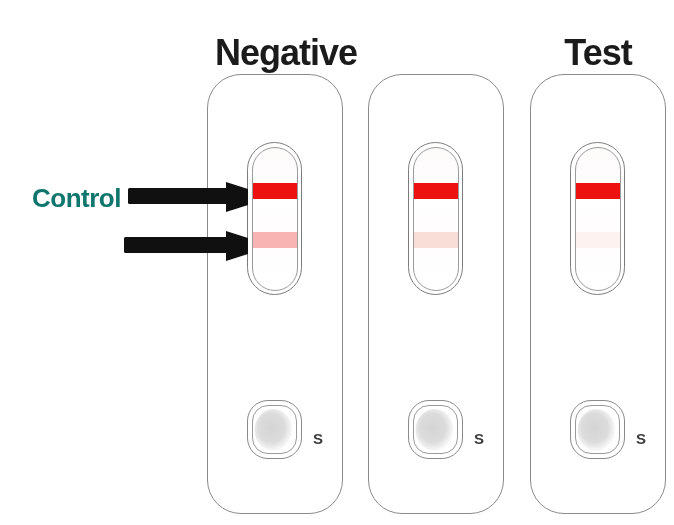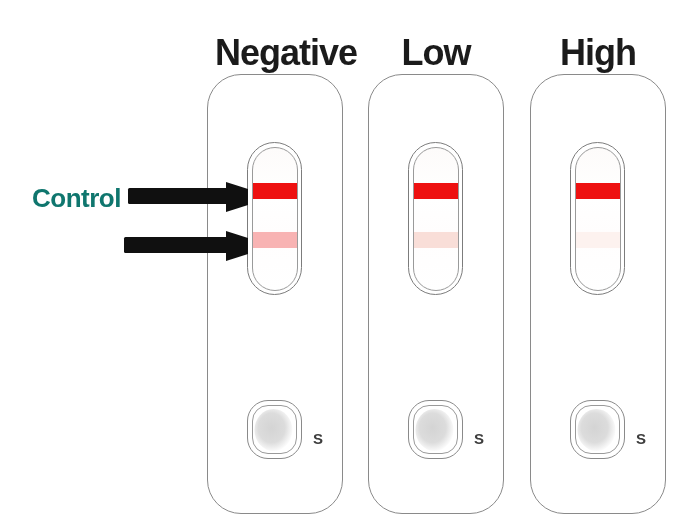--- a/index.html
+++ b/index.html
@@ -135,22 +135,21 @@
   }
   .arrow-head.control { left: 210px; top: 166px; }
   .arrow-head.test    { left: 210px; top: 215px; }
 </style>
 </head>
 <body>
 
 <div class="canvas">
 
   <div class="cassette-title" style="left:191px">Negative</div>
-  <div class="cassette-title" style="left:352px">Low</div>
-  <div class="cassette-title" style="left:514px">High</div>
+  <div class="cassette-title" style="left:514px">Test</div>
 
   <div class="cassette" style="left:191px">
     <div class="window-outer">
       <div class="window-inner">
         <div class="line control" style="background: rgb(238, 17, 17);"></div>
         <div class="line test" style="background: rgb(248, 179, 179);"></div>
       </div>
     </div>
     <div class="well-outer">
       <div class="well-inner">

